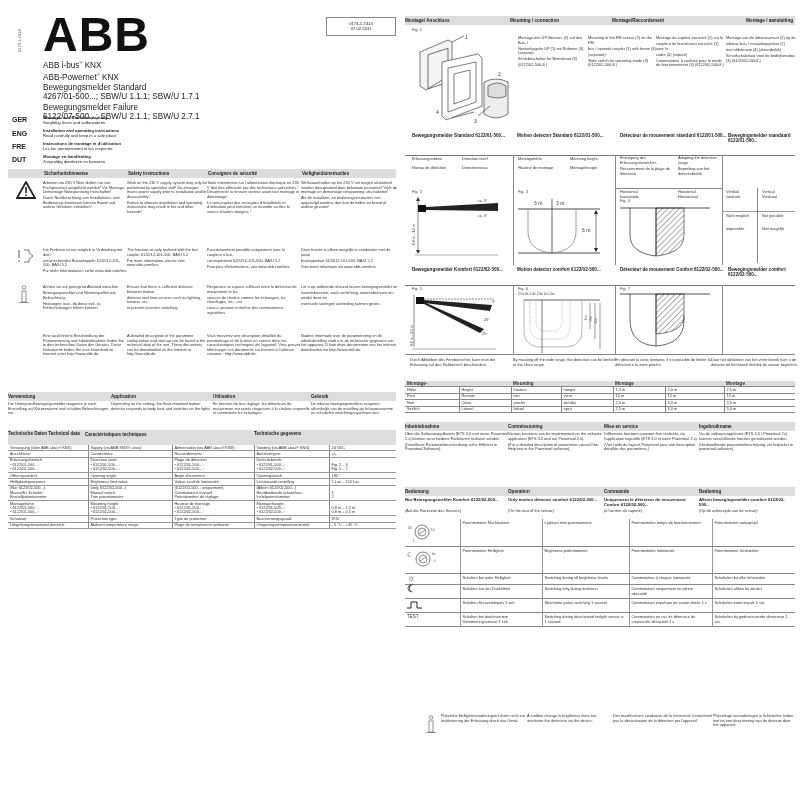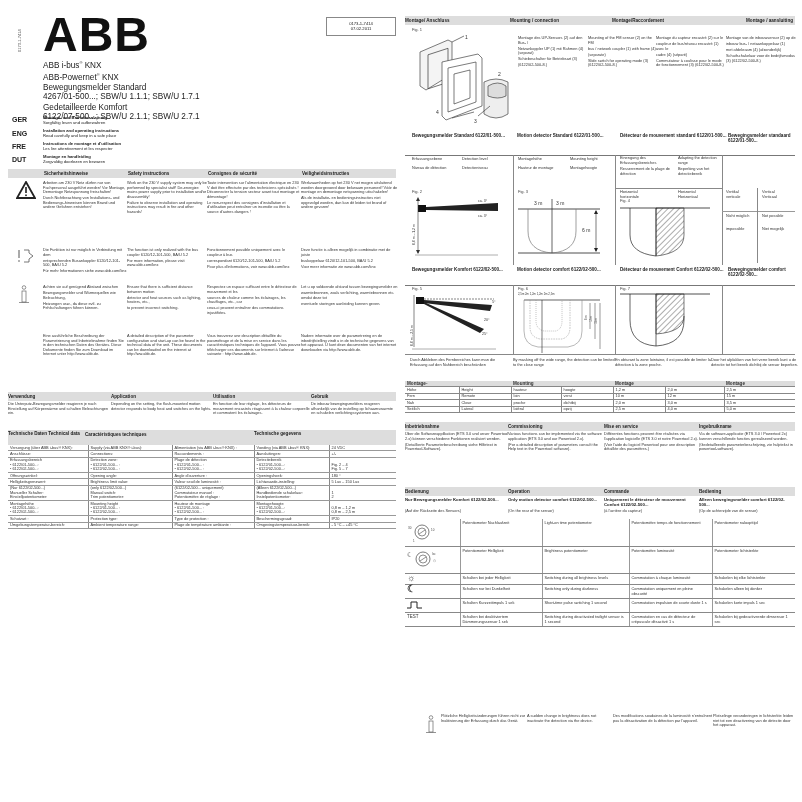--- a/index.html
+++ b/index.html
@@ -48,21 +48,21 @@
 <div class="abs docbox">
   <div>0173-1-7414</div>
   <div>07.02.2011</div>
 </div>
 
 <div class="abs titles">
   <div><span>ABB i-bus</span><sup>®</sup><span> KNX</span></div>
   <div><span>ABB-Powernet</span><sup>®</sup><span> KNX</span></div>
   <div class="gap">Bewegungsmelder Standard</div>
   <div>4267/01-500...; SBW/U 1.1.1; SBW/U 1.7.1</div>
-  <div class="gap">Gedetailleerde Komfort</div>
+  <div class="gap">Bewegungsmelder Failure</div>
   <div>6122/07-500...; SBW/U 2.1.1; SBW/U 2.7.1</div>
 </div>
 
 <div class="abs lang" style="top:116px">GER</div>
 <div class="abs langtxt" style="top:116px"><b>Montage- und Betriebsanleitung</b><br><span>Sorgfältig lesen und aufbewahren</span></div>
 <div class="abs lang" style="top:130px">ENG</div>
 <div class="abs langtxt" style="top:129px"><b>Installation and operating instructions</b><br><span>Read carefully and keep in a safe place</span></div>
 <div class="abs lang" style="top:143px">FRE</div>
 <div class="abs langtxt" style="top:142px"><b>Instructions de montage et d'utilisation</b><br><span>Les lire attentivement et les respecter</span></div>
 <div class="abs lang" style="top:156px">DUT</div>

